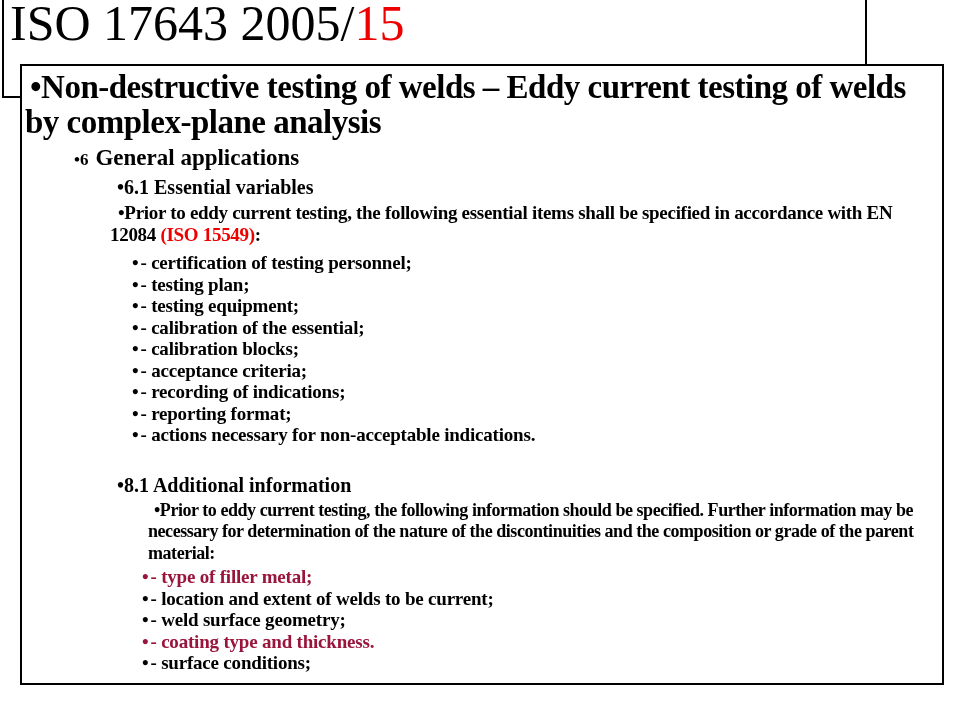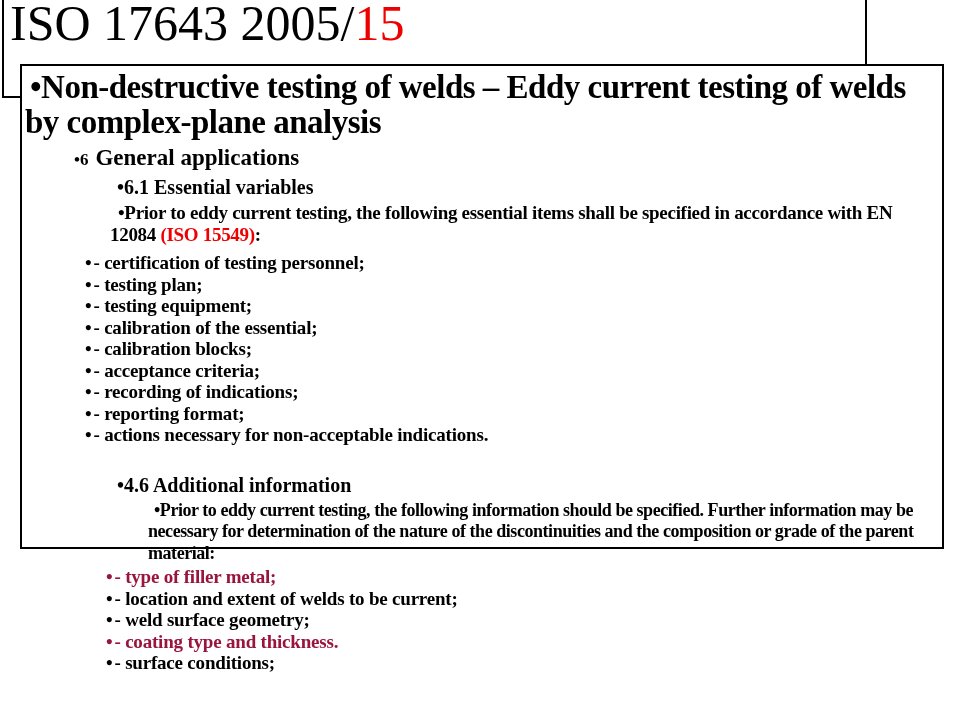--- a/index.html
+++ b/index.html
@@ -22,21 +22,21 @@
   }
   .slide-title{
     position:absolute;left:10px;top:-7px;z-index:3;
     font-size:50px;line-height:60px;font-weight:normal;
     letter-spacing:0px;white-space:nowrap;
   }
   .slide-title .hl{color:var(--accent-red);}
   
   .content-box{
     position:absolute;left:20px;top:64px;
-    width:924px;height:485px;box-sizing:border-box;
+    width:924px;height:621px;box-sizing:border-box;
     border:2px solid #000;background:#fff;z-index:2;
     padding-top:4px;
   }
   .b{display:inline;}
   .main-heading{
     font-size:33px;line-height:35px;font-weight:bold;
     letter-spacing:-0.5px;
     margin:0 16px 6px 3px;text-indent:5px;
   }
   .sec6{
@@ -57,22 +57,22 @@
   .para .red{color:var(--accent-red);}
   .para2{
     font-size:18px;line-height:21.5px;font-weight:bold;
     letter-spacing:-0.45px;
     margin:0 6px 2px 126px;text-indent:6px;
   }
   .list .li{
     font-size:19px;line-height:21.5px;font-weight:bold;
     letter-spacing:-0.2px;
   }
-  .list1{margin-left:63px;}
-  .list2{margin-left:84px;font-family:Liberation Serif, serif;}
+  .list1{margin-left:110px;}
+  .list2{margin-left:120px;font-family:Liberation Serif, serif;}
   .li .b{margin-right:2px;}
   .li.dk{color:var(--dark-red);}
 </style>
 </head>
 <body>
 
 <div class="slide">
 
   <div class="title-frame"></div>
 
@@ -102,21 +102,21 @@
 
         <div class="li"><span class="b">•</span><span>- acceptance criteria;</span></div>
 
         <div class="li"><span class="b">•</span><span>- recording of indications;</span></div>
 
         <div class="li"><span class="b">•</span><span>- reporting format;</span></div>
 
         <div class="li"><span class="b">•</span><span>- actions necessary for non-acceptable indications.</span></div>
       </div>
 
-    <div class="subhead mt"><span class="b">•</span><span>4.6 Additional information</span></div>
+    <div class="subhead mt"><span class="b">•</span><span>8.1 Additional information</span></div>
 
     <div class="para2"><span class="b">•</span><span>Prior to eddy current testing, the following information should be specified. Further information may be necessary for determination of the nature of the discontinuities and the composition or grade of the parent material:</span></div>
 
     <div class="list list2">
 
         <div class="li dk"><span class="b">•</span><span>- type of filler metal;</span></div>
 
         <div class="li"><span class="b">•</span><span>- location and extent of welds to be current;</span></div>
 
         <div class="li"><span class="b">•</span><span>- weld surface geometry;</span></div>

